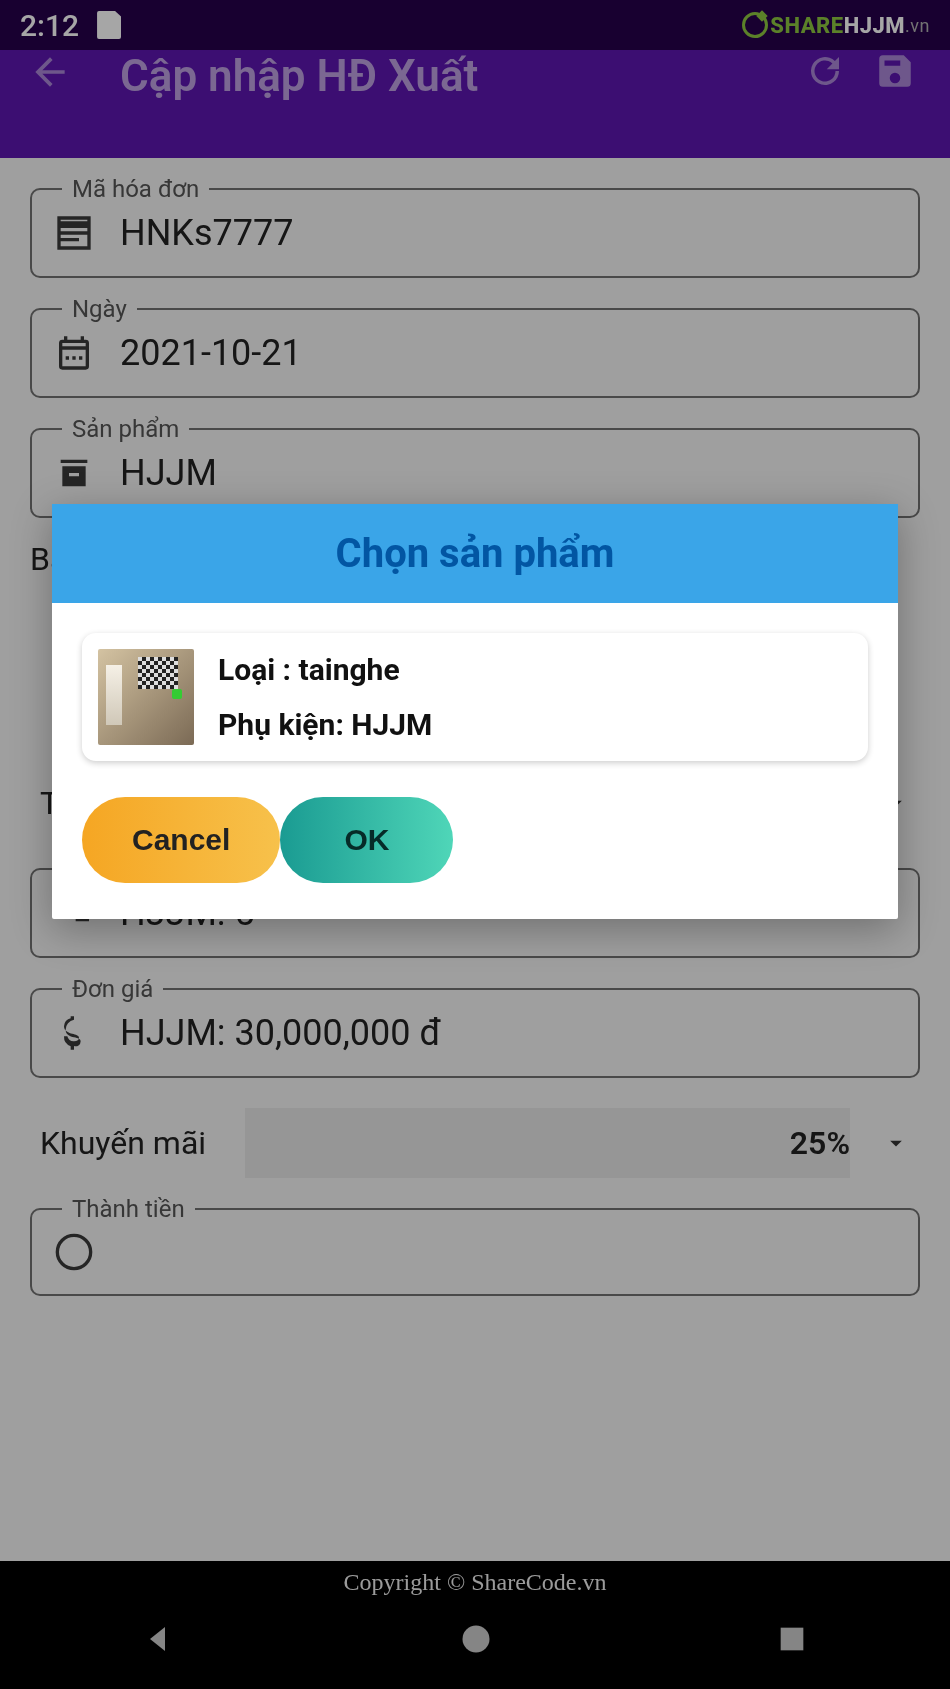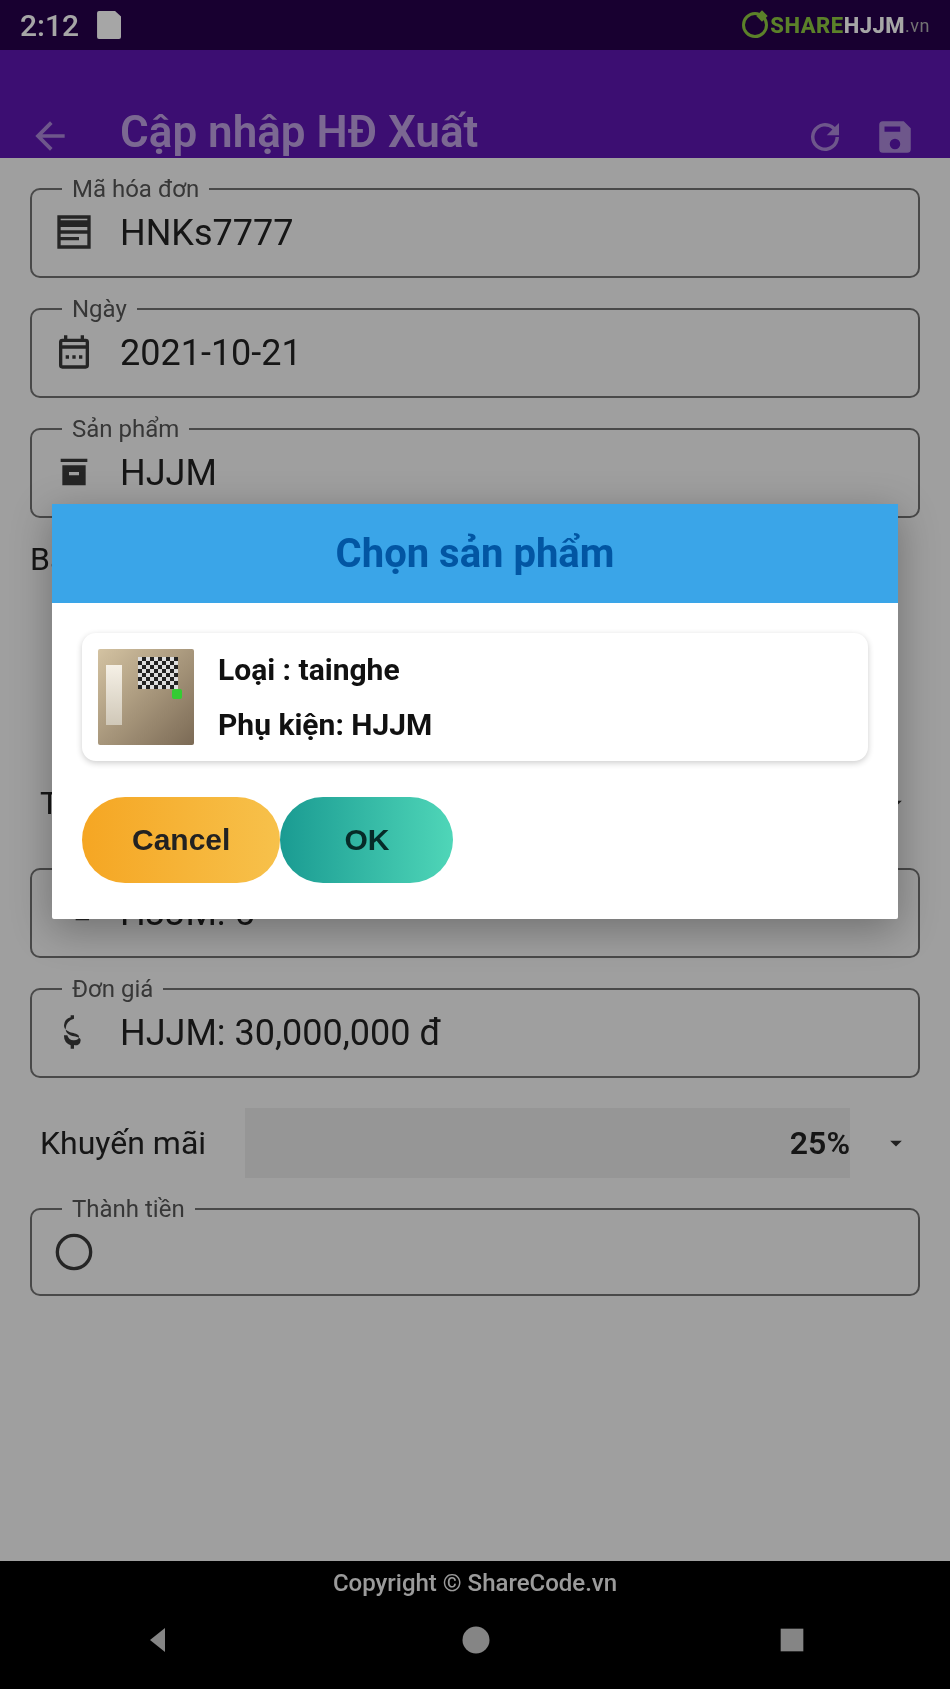--- a/index.html
+++ b/index.html
@@ -41,21 +41,21 @@
   }
   .sc-circle::after{
     content:'';position:absolute;width:8px;height:8px;background:#8cc63f;
     top:-3px;right:-1px;transform:rotate(45deg);
   }
 
   .app-bar {
     height: 108px;
     background: #5c16b0;
     display: flex;
-    align-items: flex-end;
+    align-items: flex-start;
     padding: 0 20px;
   }
   .back-btn { width: 60px; display:flex; justify-content:center; }
   .app-title {
     flex: 1;
     color: #bda0e0;
     font-size: 44px;
     font-weight: 600;
     padding-left: 40px;
   }
@@ -70,20 +70,21 @@
     
     content: attr(data-ba);
   }
 
   .field {
     position: relative;
     border: 2px solid #707070;
     border-radius: 10px;
     padding: 22px 20px 22px 22px;
     display: flex;
+    align-items: center;
     margin-bottom: 30px;
     background: transparent;
   }
   .field-label {
     position: absolute;
     top: -15px;
     left: 30px;
     background: #f5f5f5;
     padding: 0 10px;
     color: #555;
@@ -158,21 +159,21 @@
   }
   .btn{
     border:none; border-radius:48px; padding:26px 50px;
     font-size:30px; font-weight:600; cursor:pointer;
   }
   .btn-cancel{ background:linear-gradient(90deg,#f5a623,#f7c14b); color:#222;}
   .btn-ok{ background:linear-gradient(90deg,#1a9b92,#4fd6b8); color:#062b28; padding:26px 64px;}
 
   .footer{
     position:absolute; left:0; right:0; bottom:0; height:128px;
-    background:#000; color:#fff;
+    background:#000; color:#fff;font-family:Liberation Serif, serif;
   }
   .copyright{
     text-align:center; font-size:24px; padding-top:8px; color:#eee; font-weight:500;
   }
   .nav-bar{
     display:flex; justify-content:space-around; align-items:center;
     height:90px;
   }
   .nav-btn svg{ fill:#ccc; }
 

